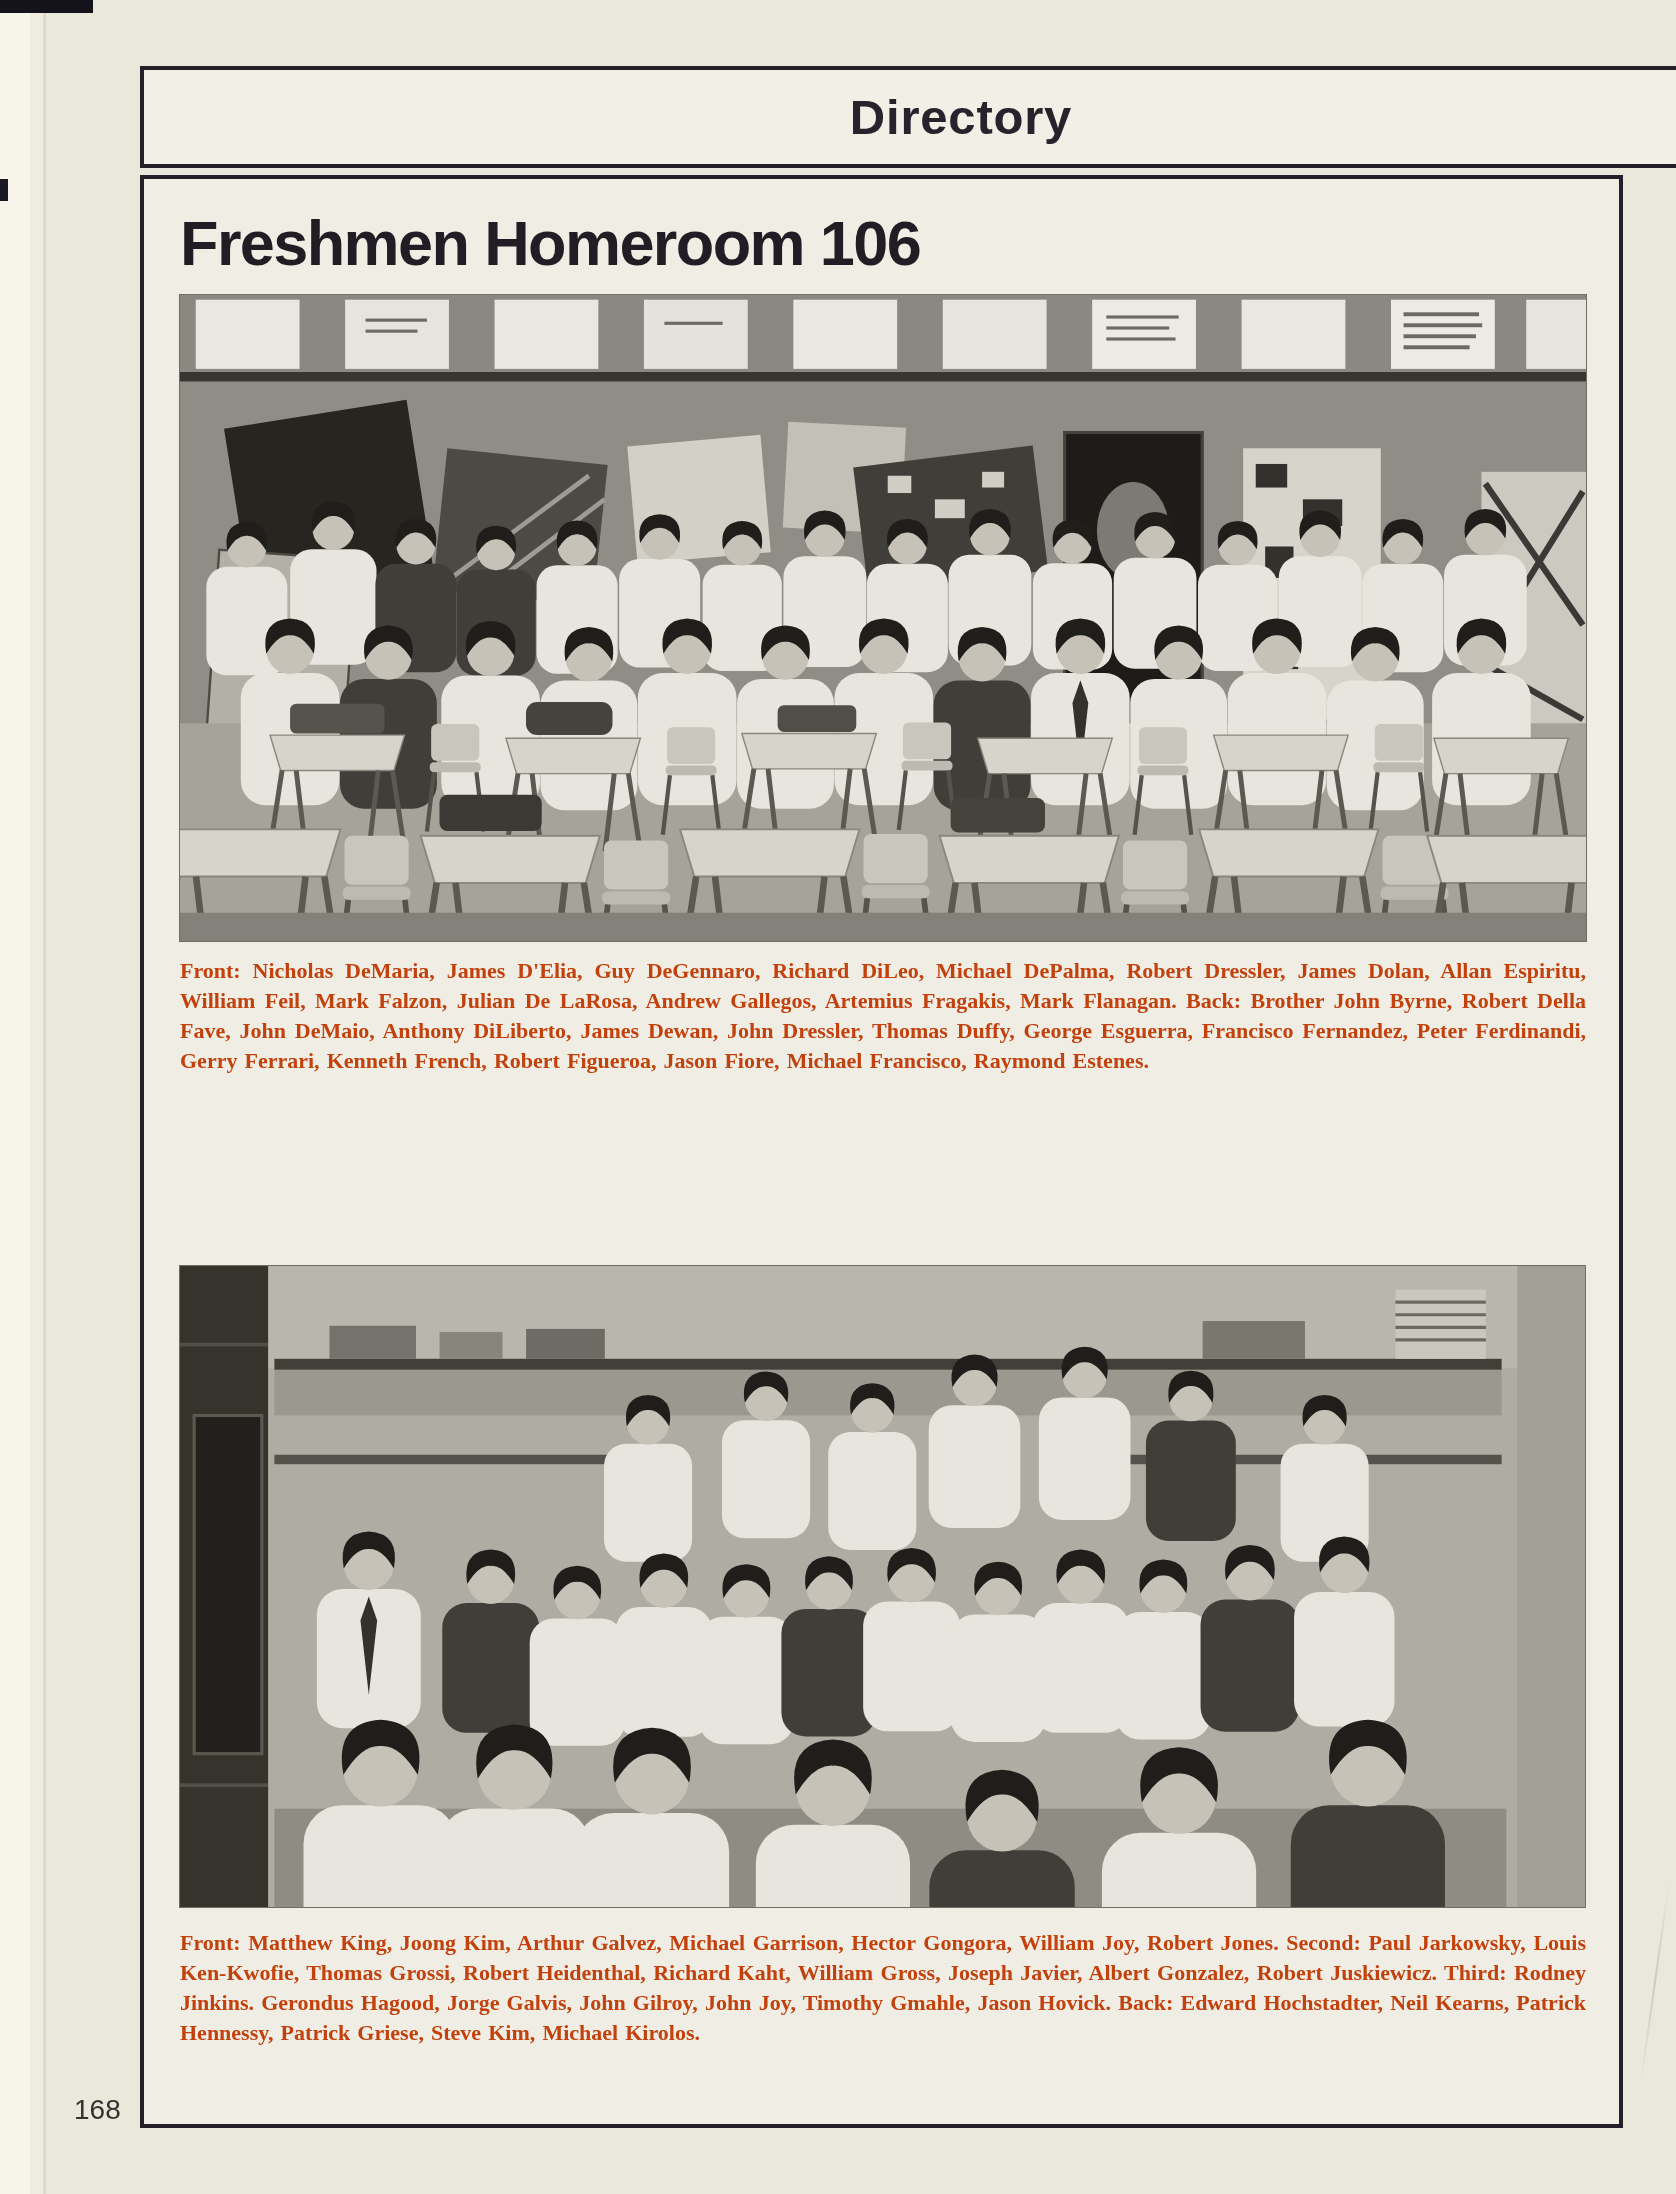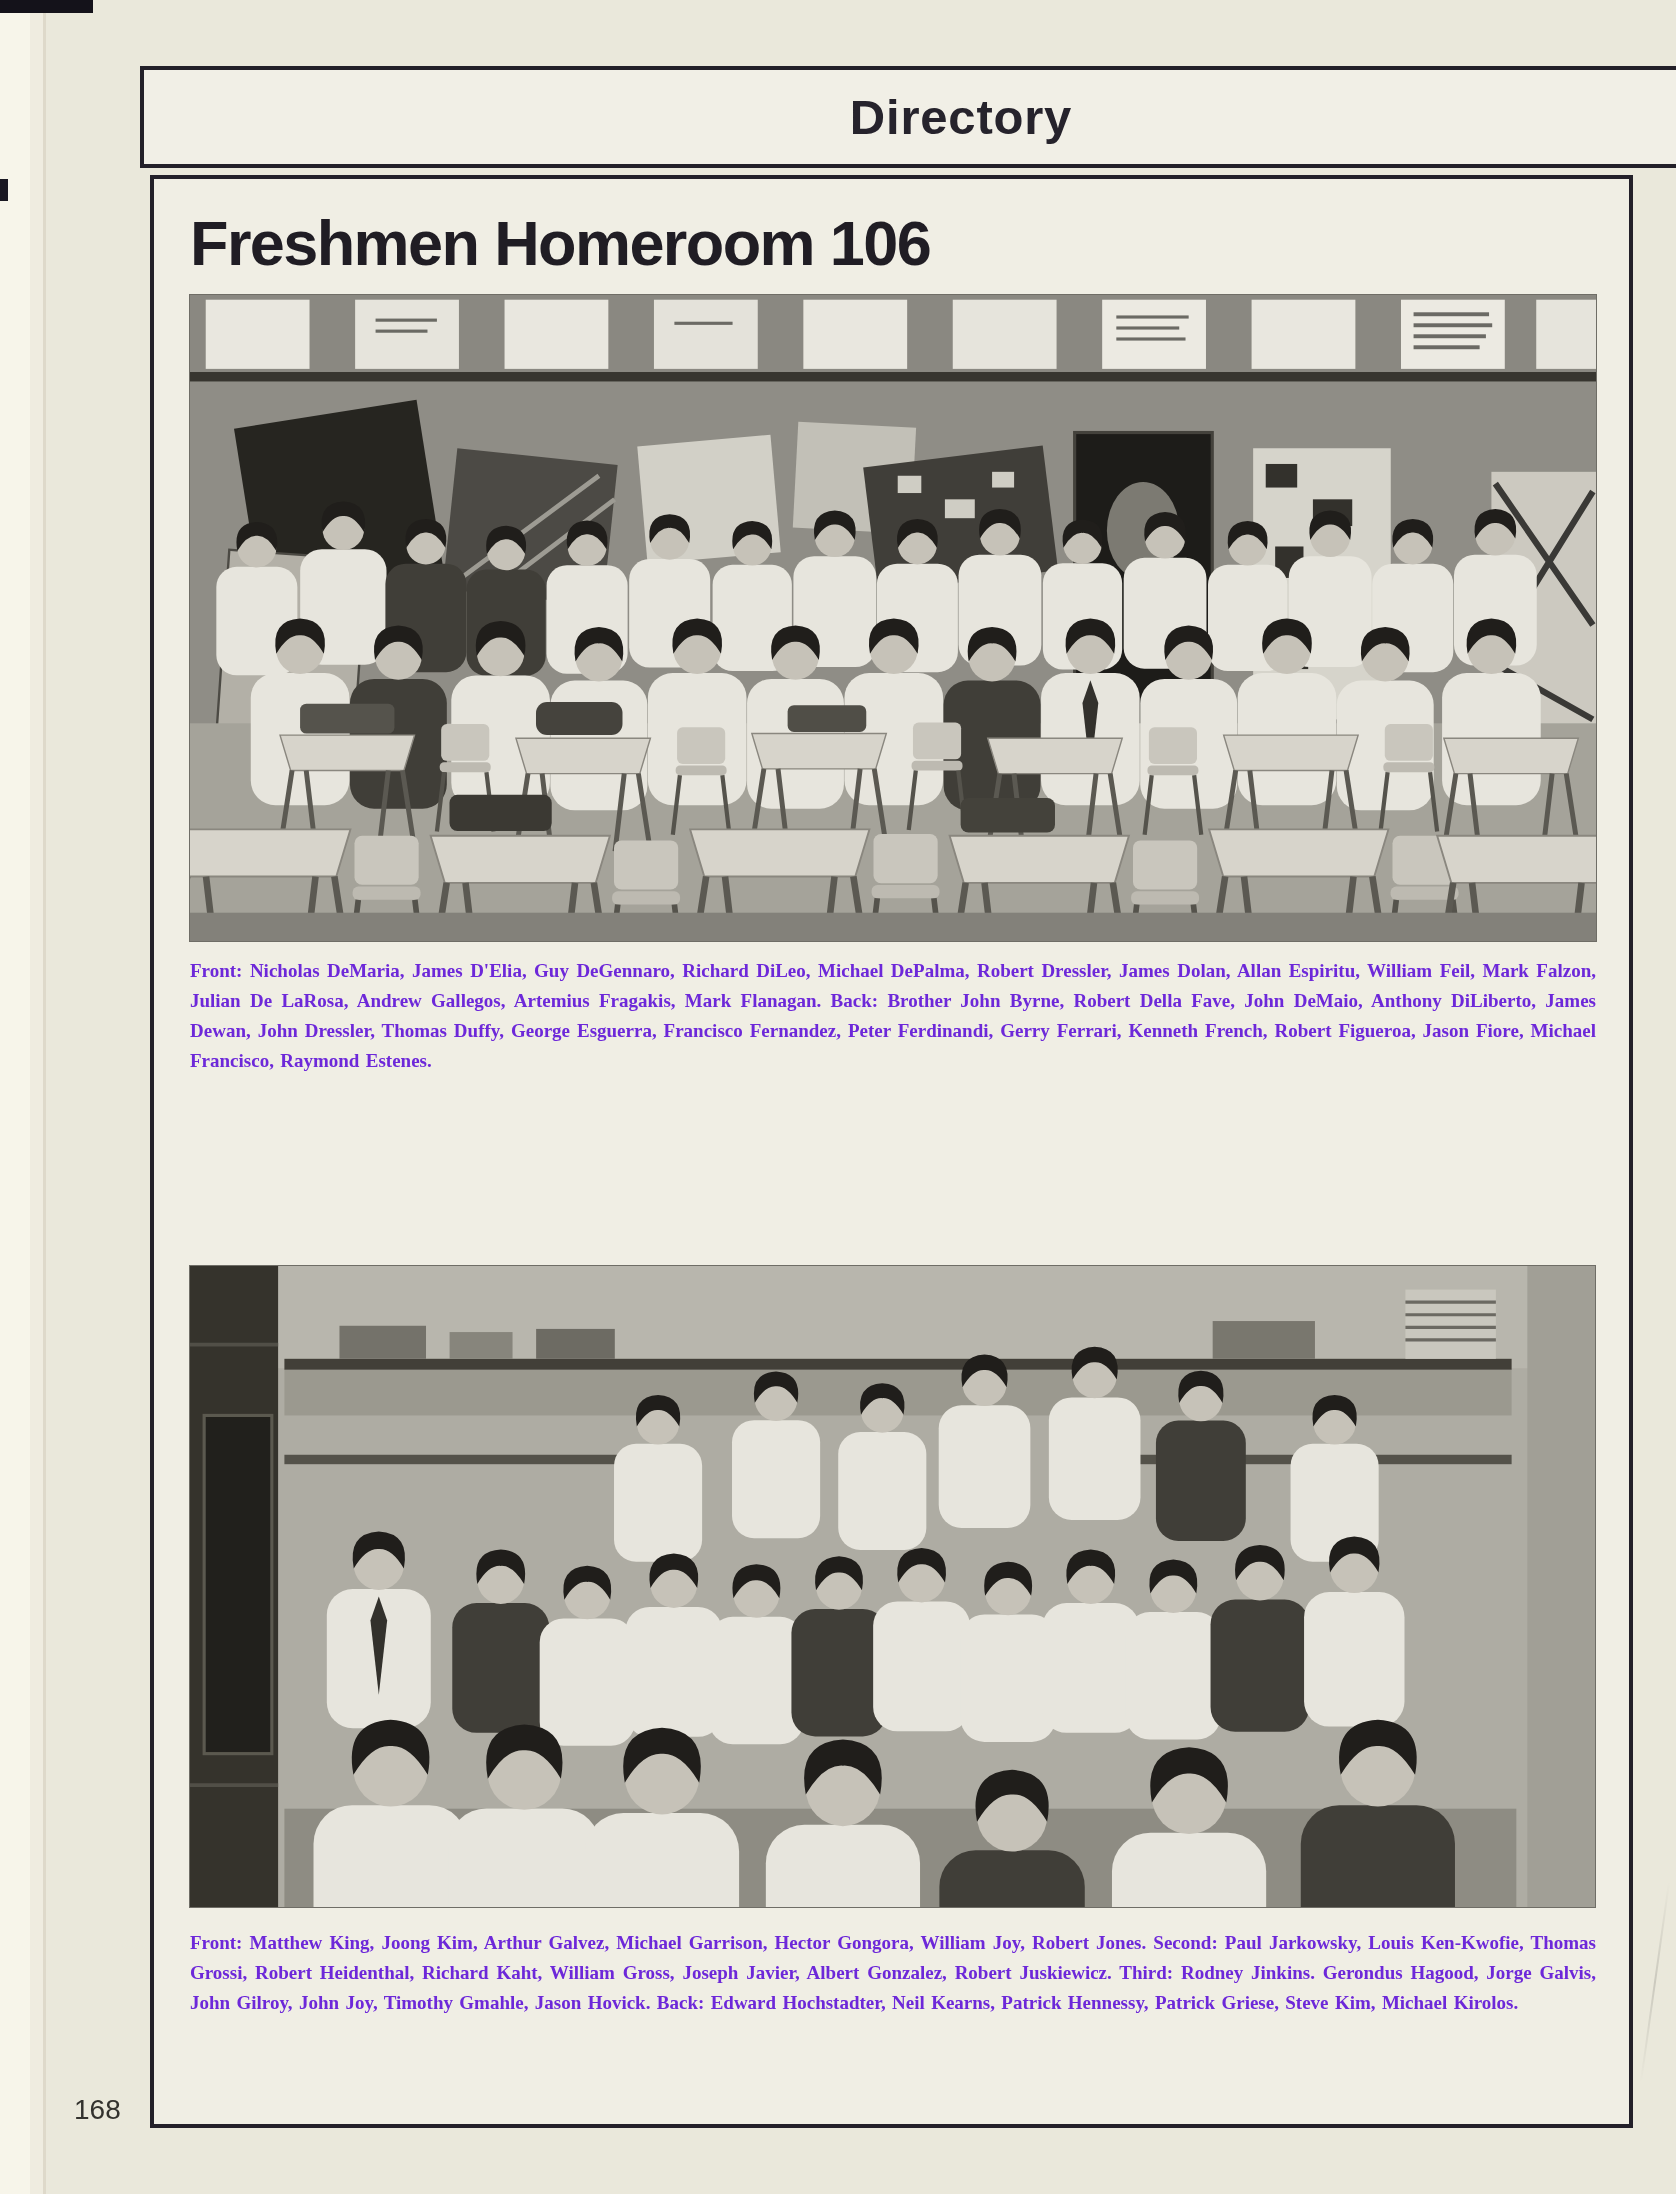--- a/index.html
+++ b/index.html
@@ -17,42 +17,42 @@
   .crease{position:absolute;right:20.4px;top:1880px;width:2.4px;height:204px;background:linear-gradient(#00000000,#00000022,#00000000);transform:rotate(8deg)}
 
   .header-box{
     position:absolute;left:140px;top:66px;width:1642px;height:102px;
     border:4.7px solid #232029;background:#f1efe6;box-sizing:border-box;
     display:flex;align-items:center;justify-content:center;
   }
   .header-box .t{font-size:49px;font-weight:bold;color:#26232c;letter-spacing:0.8px}
 
   .frame{
-    position:absolute;left:150px;top:175px;width:1483px;height:1953px;
+    position:absolute;left:140px;top:175px;width:1483px;height:1953px;
     border:4.7px solid #232029;background:#f0eee4;box-sizing:border-box;
   }
   .sec-title{
     position:absolute;left:36px;margin:0;white-space:nowrap;
     font-size:63px;font-weight:bold;color:#201d24;letter-spacing:-1.6px;
   }
   #title1{top:28px}
   #title2{top:985px}
 
   .photo{
     position:absolute;left:36px;margin:0;
     background:#9a988f;outline:0.8px solid #6f6d66;overflow:hidden;
   }
   #photo1{top:116px;width:1406px;height:646px}
   #photo2{top:1087px;width:1405px;height:641px}
   .photo svg{display:block;width:100%;height:100%}
 
   .caption{
     position:absolute;left:36px;width:1406px;margin:0;
     font-family:"Liberation Serif",serif;font-weight:bold;
-    font-size:19px;line-height:30px;text-align:justify;color:#6d28d9;
+    font-size:22px;line-height:30px;text-align:justify;color:#c2410c;
     word-spacing:1.6px;
   }
   #caption1{top:777px}
   #caption2{top:1749px}
 
   .page-num{position:absolute;left:74px;top:2094px;font-size:28px;color:#33322e}
 </style>
 </head>
 <body>
 

